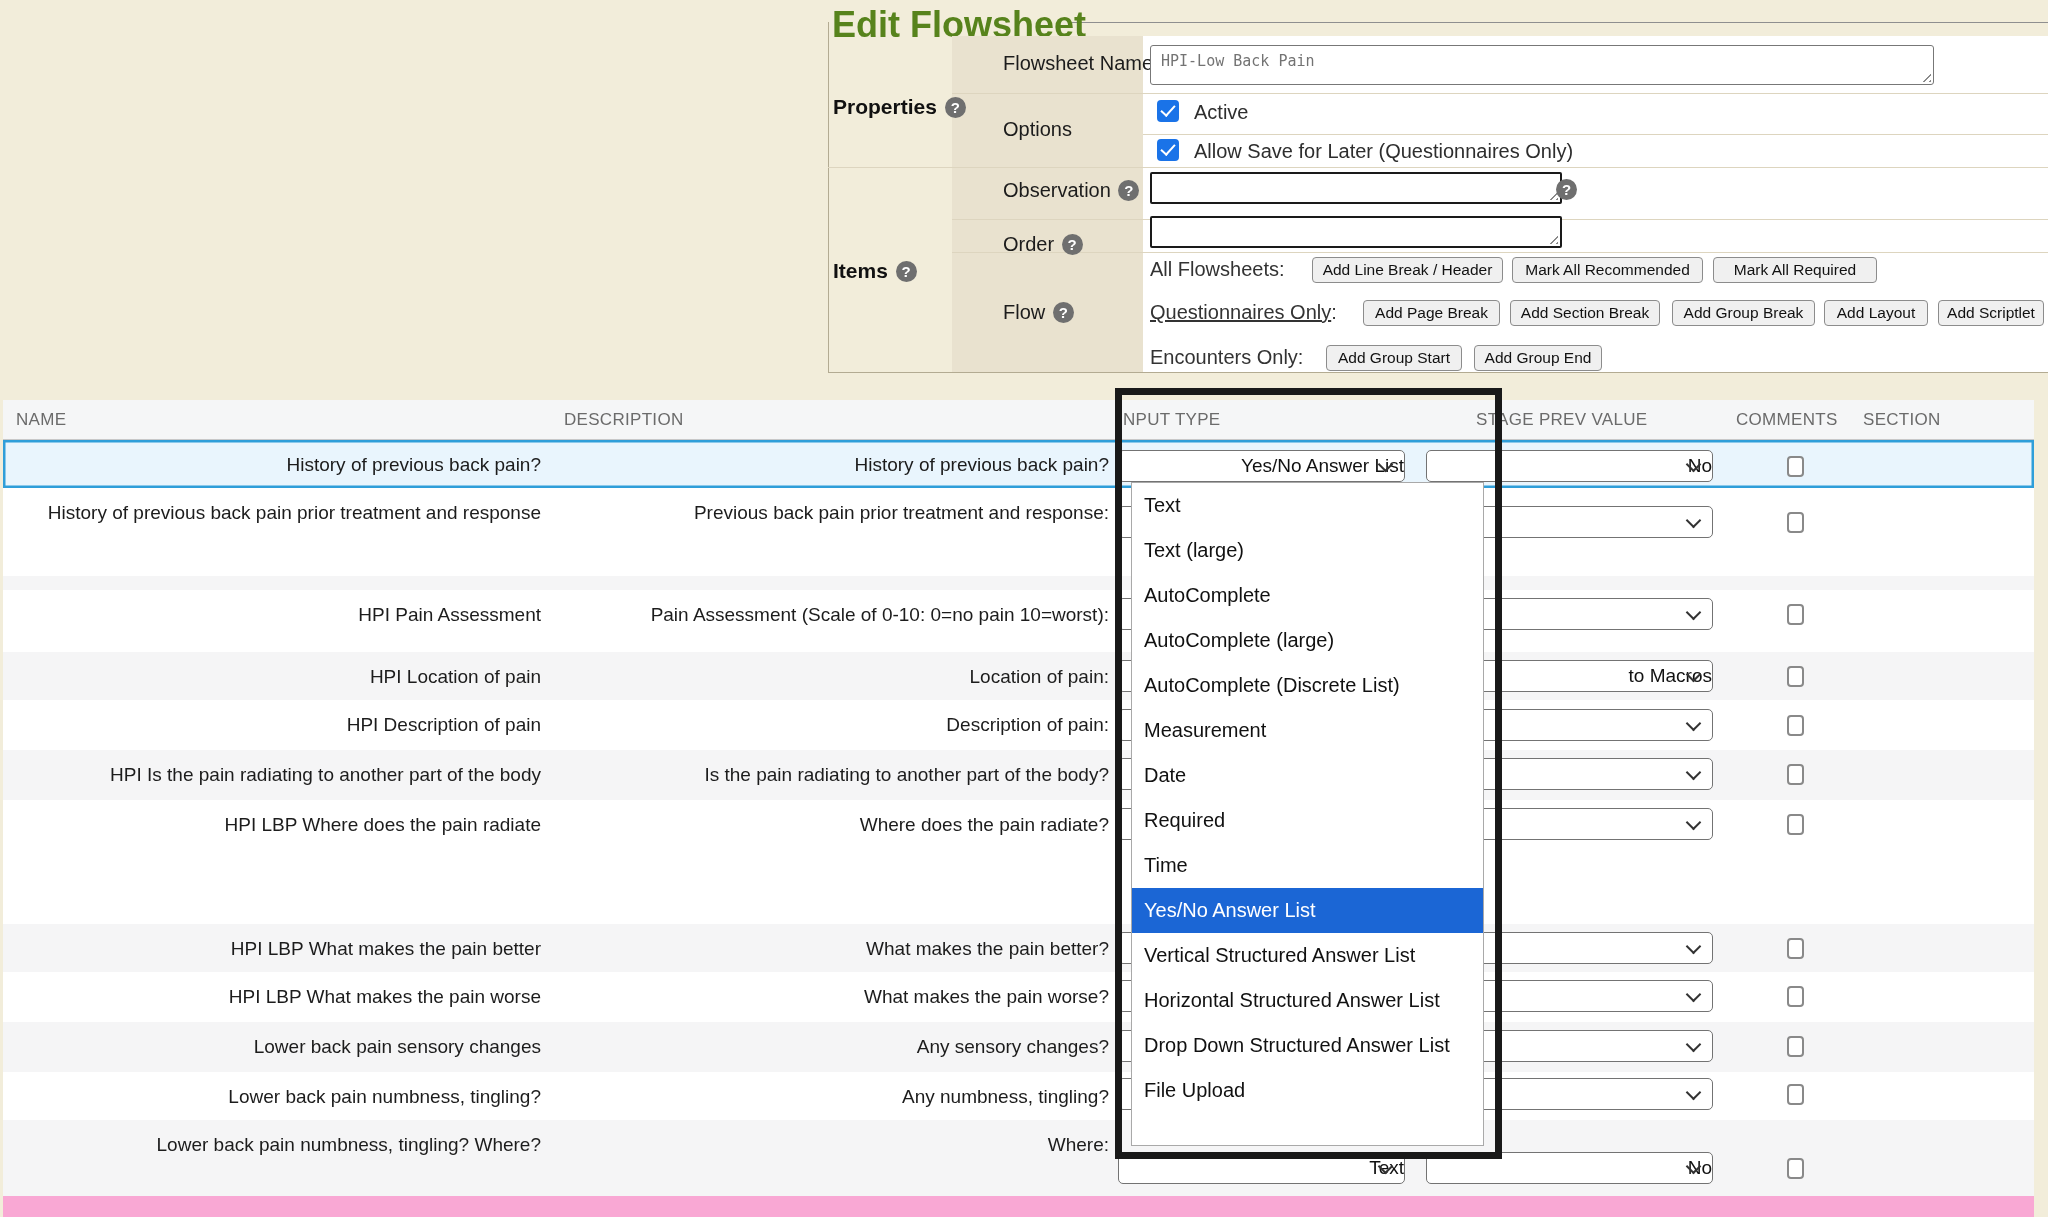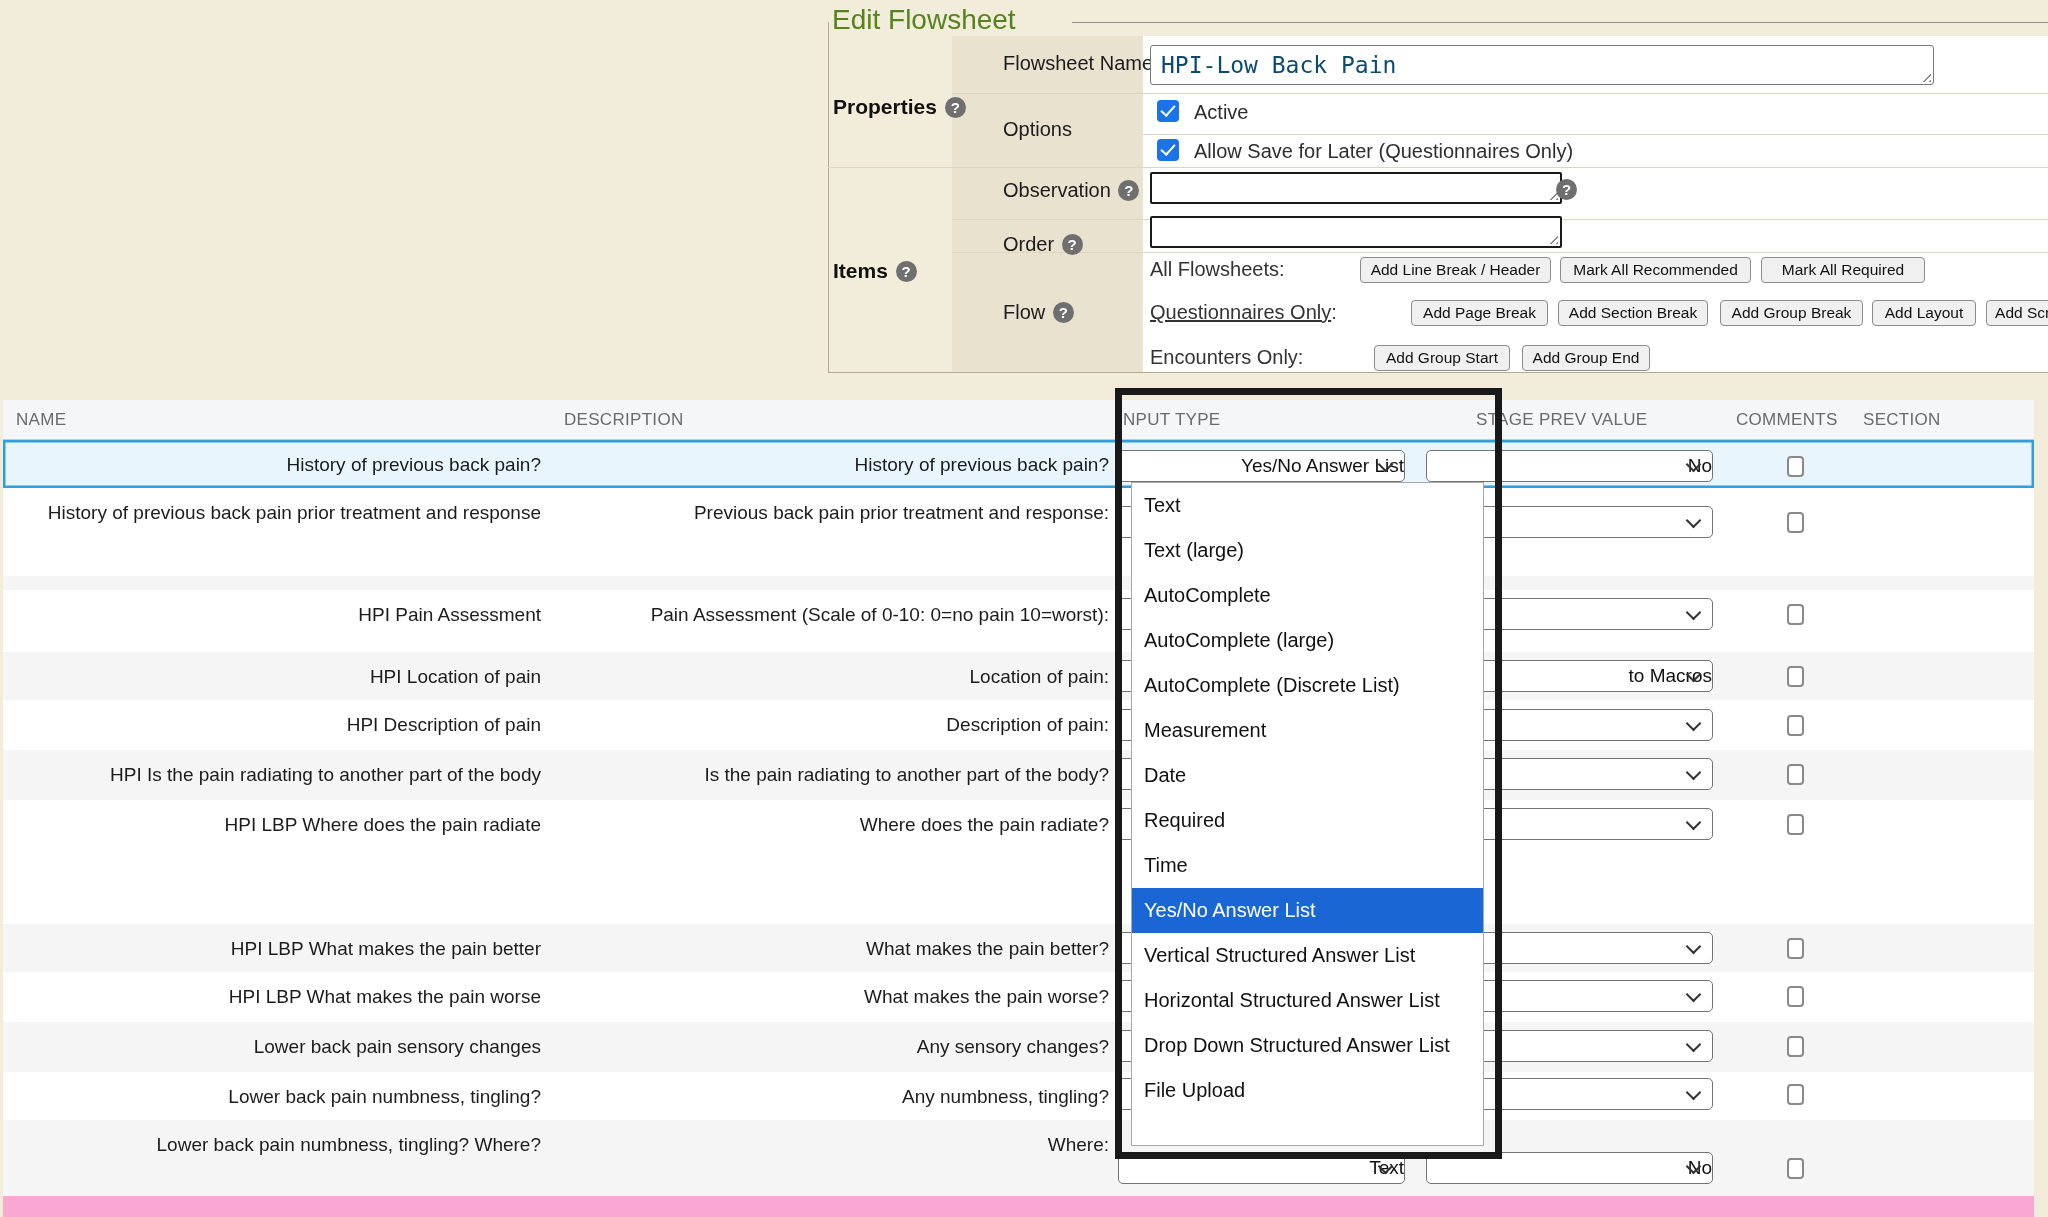--- a/index.html
+++ b/index.html
@@ -7,43 +7,43 @@
     width:2048px;height:1217px;position:relative;overflow:hidden;
     background:#f2edda;
     font-family:"Liberation Sans",sans-serif;color:#1c1c1c;
   }
   .abs{position:absolute;}
 
   
   #fieldset-box{left:828px;top:22px;width:1220px;height:350px;
     border-left:1px solid #b3ab92;border-bottom:1px solid #b3ab92;}
   #fieldset-topline{left:1072px;top:22px;width:976px;height:0;border-top:1px solid #8f8f8f;}
-  #legend{left:832px;top:4px;font-size:28px;font-weight:normal;color:#57831c;}
+  #legend{left:832px;top:4px;font-size:36px;font-weight:bold;color:#57831c;}
   #label-col{left:952px;top:36px;width:191px;height:336px;background:#e9e2cf;}
   #value-col{left:1143px;top:36px;width:905px;height:336px;background:#ffffff;}
   .hline{height:0;border-top:1px solid #ddd5bf;}
   .cell-label{font-size:20px;color:#1c1c1c;margin-left:25px;}
   .bold-label{font-size:21px;font-weight:bold;color:#111;}
   .help{width:21px;height:21px;border-radius:50%;background:#6f6f6f;color:#fff;
     font-size:15px;font-weight:bold;text-align:center;line-height:21px;display:inline-block;}
   .txtarea{background:#fff;border:1px solid #777;border-radius:3px;}
   .txtarea.black{border:2.5px solid #1a1a1a;border-radius:2px;}
   .grip{position:absolute;right:2px;bottom:2px;width:11px;height:11px;
     background:repeating-linear-gradient(315deg,#8a8a8a 0 1.5px,transparent 1.5px 4.5px);
     clip-path:polygon(100% 0,100% 100%,0 100%);}
-  .mono-val{font-family:"DejaVu Sans Mono",monospace;font-size:23px;color:#0c4a6e;}
+  .mono-val{font-family:"DejaVu Sans Mono",monospace;font-size:15px;color:#737373;}
   .cb-checked{width:22px;height:22px;border-radius:4px;background:#1a73e8;position:absolute;}
   .cb-checked .tick{position:absolute;left:7px;top:2px;width:6px;height:12px;
     border-right:2.5px solid #fff;border-bottom:2.5px solid #fff;transform:rotate(42deg);}
   .opt-label{font-size:20px;color:#2e2e2e;}
   .flow-label{font-size:20px;color:#333;}
   .flow-label .u{text-decoration:underline;}
   .btn{position:absolute;height:26px;background:#f0f0f0;border:1px solid #8c8c8c;border-radius:4px;
     font-size:15.5px;color:#111;text-align:center;line-height:24px;box-sizing:border-box;
-    padding:0 8px;white-space:nowrap;margin-left:48px;}
+    padding:0 8px;white-space:nowrap;}
 
   
   #table-area{left:3px;top:400px;width:2031px;height:817px;background:#f9a8d4;}
   #table-header{position:absolute;left:0;top:0;width:2031px;height:40px;background:#f5f6f7;
     border-bottom:1px solid #c8c8c8;box-sizing:border-box;}
   .th{position:absolute;top:0;height:40px;line-height:40px;font-size:17px;color:#6b6b6b;letter-spacing:.3px;}
   .row{position:absolute;left:0;width:2031px;text-align:right;}
   .row.w{background:#ffffff;}
   .row.g{background:#f5f5f6;}
   .row.sel{background:#e9f5fd;box-shadow:inset 0 0 0 2.5px #2f9ed9;}

